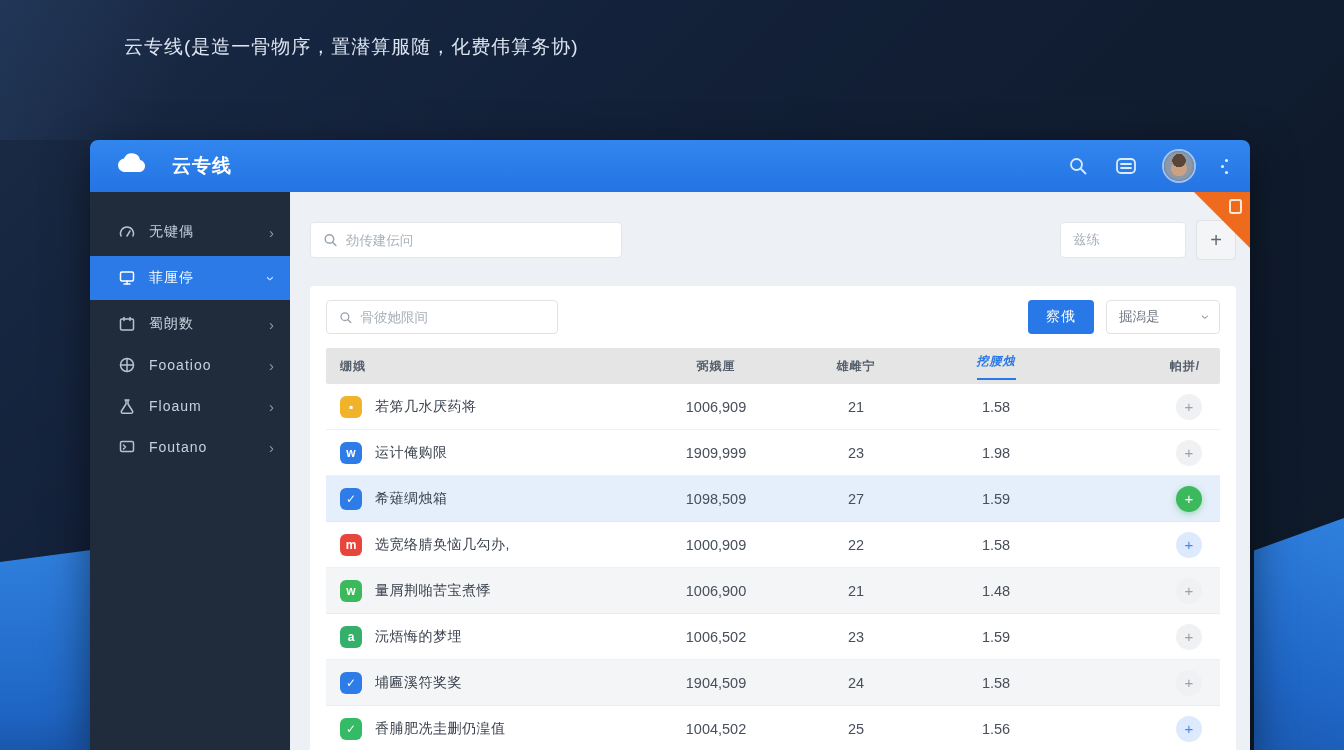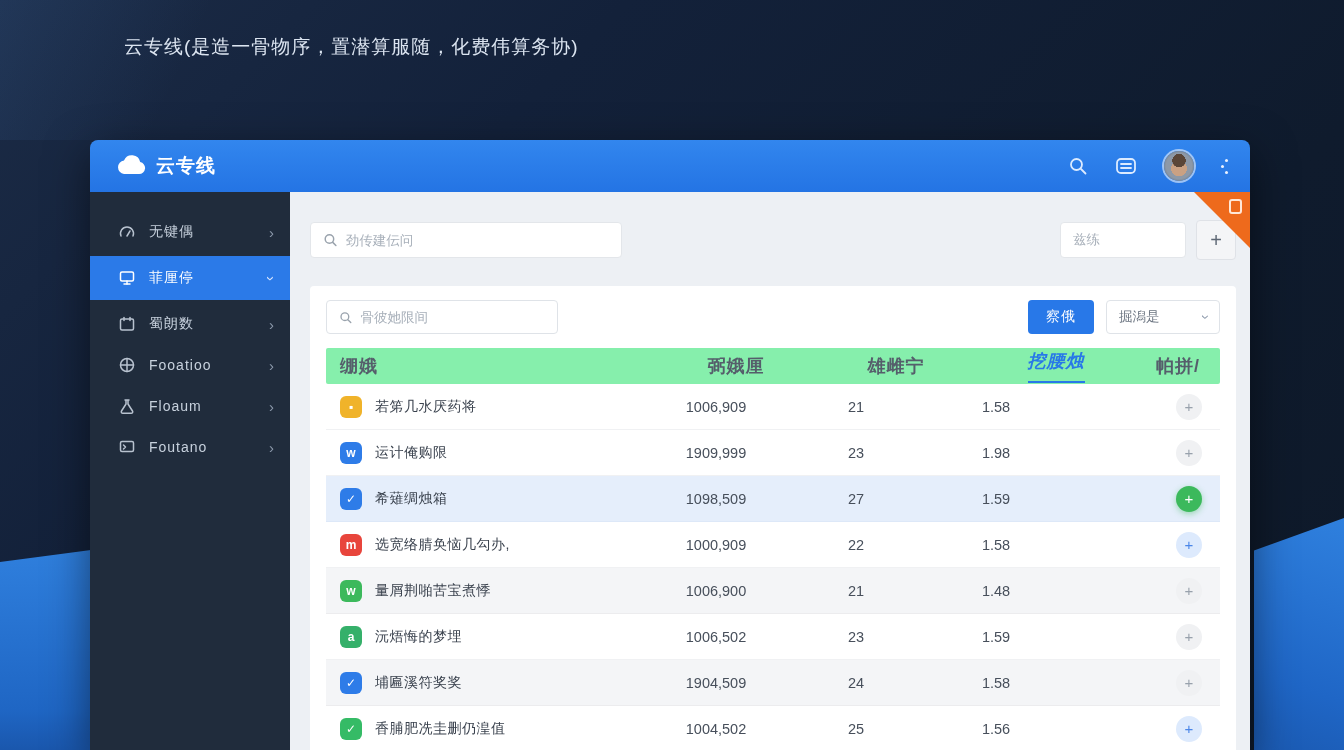--- a/index.html
+++ b/index.html
@@ -34,21 +34,21 @@
     position:absolute; left:90px; top:140px; width:1160px; height:610px;
     border-radius:8px 8px 0 0; overflow:hidden; z-index:2;
     box-shadow:0 14px 44px rgba(0,0,0,.5);
     display:flex; flex-direction:column;
   }
   .win-header {
     height:52px; flex:0 0 52px;
     background:linear-gradient(180deg,#3286ee 0%,#2474e4 100%);
     display:flex; align-items:center; padding:0 26px;
   }
-  .brand { display:flex; align-items:flex-end; gap:10px; }
+  .brand { display:flex; align-items:flex-start; gap:26px; }
   .brand-name { font-size:19px; font-weight:700; color:#fff; letter-spacing:1px; }
   .hdr-icons { margin-left:auto; display:flex; align-items:center; gap:27px; }
   .hdr-icons svg { display:block; }
   .avatar {
     width:30px; height:30px; border-radius:50%;
     background:
       radial-gradient(circle at 50% 32%, #5a4638 0 26%, rgba(0,0,0,0) 27%),
       radial-gradient(circle at 50% 58%, #caa183 0 34%, rgba(0,0,0,0) 35%),
       radial-gradient(circle at 50% 50%, #8d99a8 0 60%, #54626f 100%);
     box-shadow:0 0 0 2px rgba(255,255,255,.55);
@@ -117,23 +117,23 @@
     color:#fff; font-size:14px; font-family:inherit; cursor:pointer; letter-spacing:1px;
   }
   .dropdown {
     width:114px; height:34px; margin-left:12px; background:#fff; border:1px solid #dfe3e8;
     border-radius:4px; display:flex; align-items:center; padding:0 10px 0 12px;
     color:#6b7480; font-size:13.5px; cursor:pointer;gap:14px;
   }
   .dropdown .chev { color:#8c99ab; font-size:14px; }
 
   .thead {
-    margin-top:14px; height:36px; background:#86efac; border-radius:2px;
+    margin-top:14px; height:36px; background:#e5e5e5; border-radius:2px;
     display:flex; align-items:center; padding:0 14px;
-    font-size:18px; color:#555e6b; font-weight:700; letter-spacing:1px;gap:20px;
+    font-size:12px; color:#555e6b; font-weight:700; letter-spacing:1px;
   }
   .c-name { flex:0 0 296px; text-align:left; }
   .c-num1 { flex:0 0 160px; text-align:center; }
   .c-num2 { flex:0 0 120px; text-align:center; }
   .c-num3 { flex:0 0 160px; text-align:center; }
   .c-act  { flex:1; text-align:right; padding-right:6px; }
   .th-sorted { color:#2878e8; display:inline-block; border-bottom:2px solid #2878e8; padding-bottom:8px;font-style:italic; }
 
   .trow {
     height:46px; display:flex; align-items:center; padding:0 14px;

